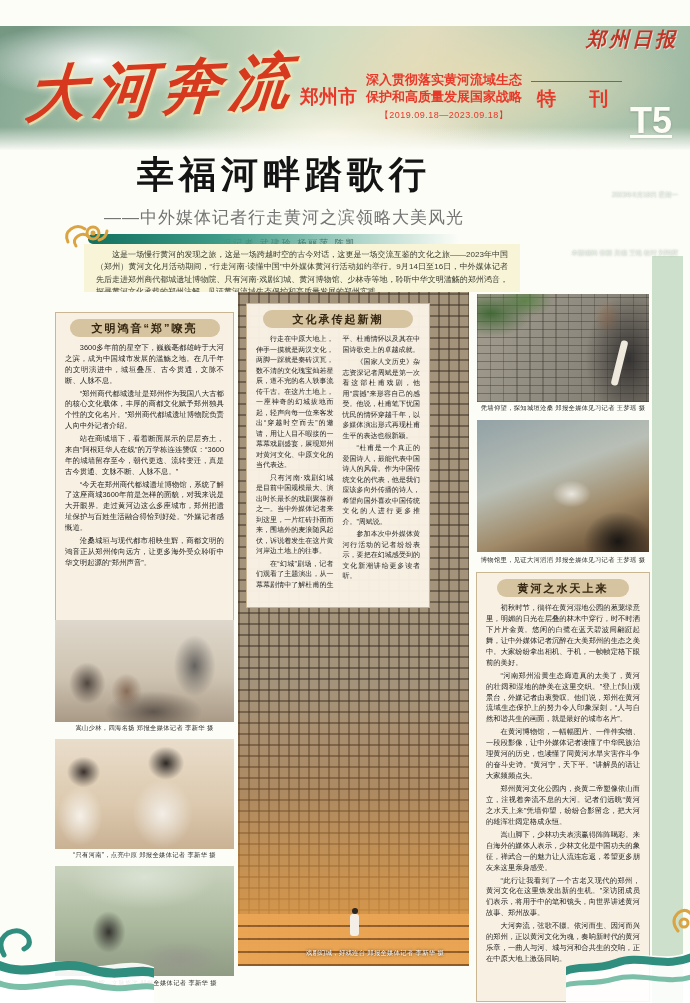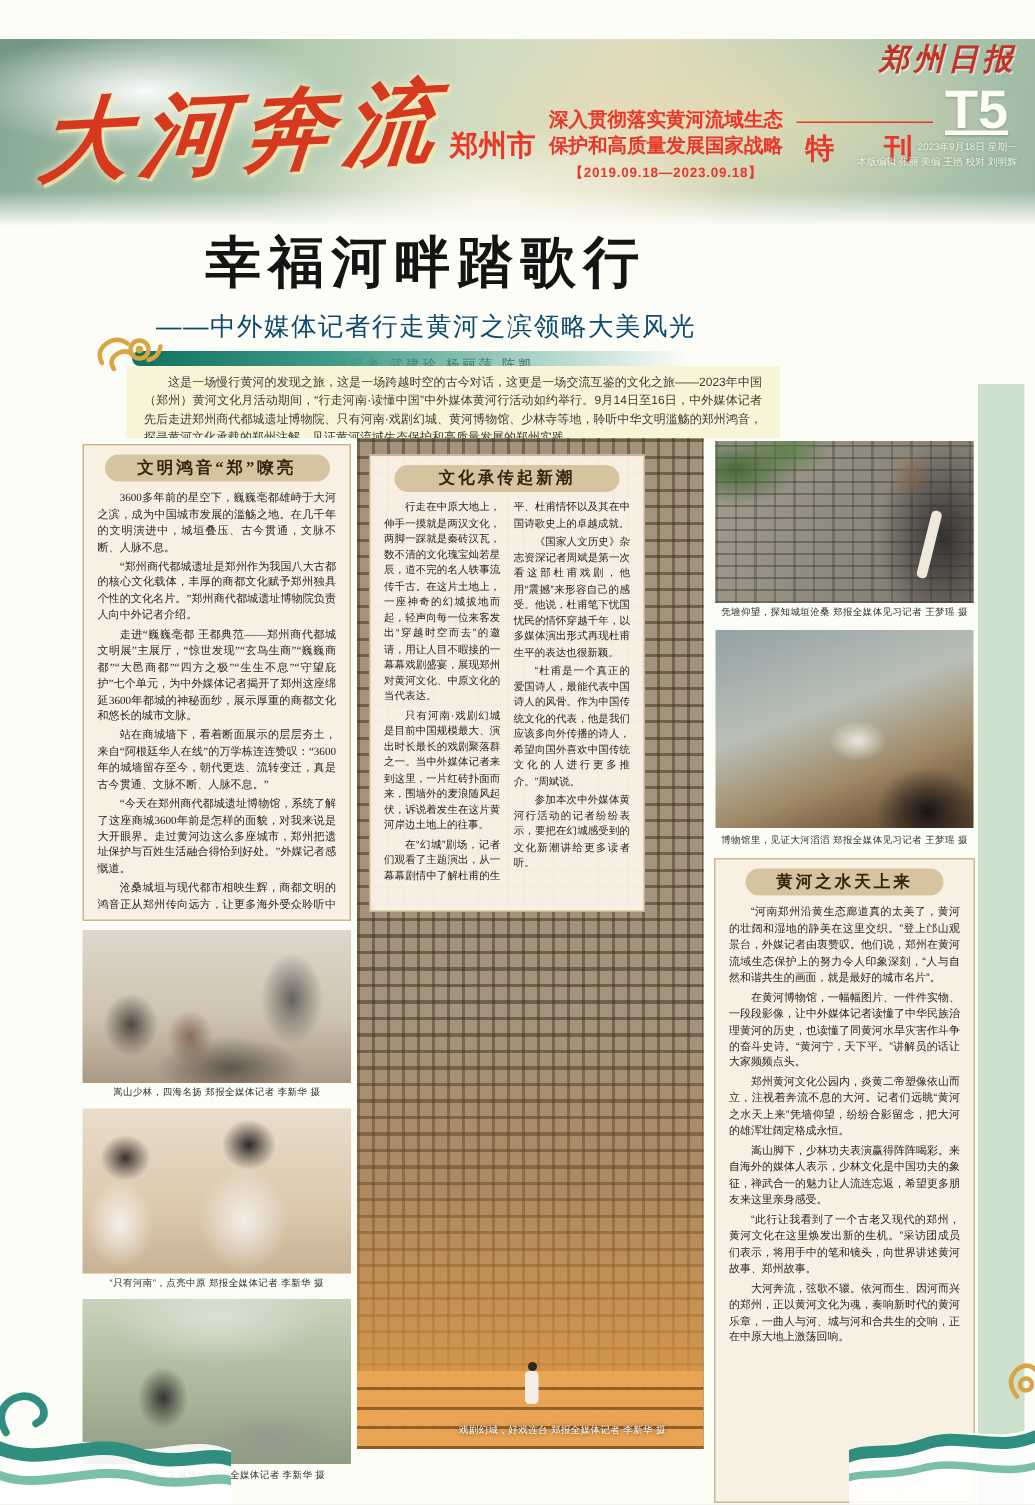--- a/index.html
+++ b/index.html
@@ -19,50 +19,50 @@
   .masthead::after { content:""; position:absolute; left:0; bottom:-1px; width:100%; height:24px;
     background:linear-gradient(to bottom, rgba(253,253,248,0), #fdfdf8); }
   .masthead::before { content:""; position:absolute; left:0; top:-26px; width:100%; height:26px; background:#fdfdf8; }
   .brand { position:absolute; left:26px; top:22px; font-size:60px; font-weight:bold; font-style:italic;
     color:#d6391d; letter-spacing:8px; transform:rotate(-3deg) skewX(-8deg);
     text-shadow:0 0 6px rgba(255,246,204,.95), 2px 2px 0 rgba(255,228,160,.65); white-space:nowrap; }
   .issue-block { position:absolute; left:300px; top:46px; display:flex; align-items:center; gap:9px; color:#e8382a; }
   .issue-city { font-size:19px; font-weight:bold; }
   .issue-mid { display:flex; flex-direction:column; align-items:center; }
   .issue-slogan { font-size:13px; font-weight:bold; line-height:1.3; white-space:nowrap; }
-  .issue-dates { font-size:9px; font-weight:bold; margin-top:3px; letter-spacing:.5px; }
+  .issue-dates { font-size:9px; font-weight:normal; margin-top:3px; letter-spacing:.5px; }
   .issue-tekan { font-size:19px; font-weight:bold; letter-spacing:14px; border-top:1.5px solid #e8382a;
     padding:4px 0 0 6px; white-space:nowrap; }
-  .logo-block { position:absolute; right:12px; top:0px; display:flex; flex-direction:column; align-items:flex-end; }
+  .logo-block { position:absolute; right:12px; top:0px; display:flex; flex-direction:column; align-items:flex-end;gap:48px; }
   .paper-name { font-size:20px; font-weight:bold; font-style:italic; color:#c23426; letter-spacing:3px;
     text-shadow:1px 1px 0 rgba(255,255,255,.5); }
   .page-no { font-size:36px; font-weight:bold; color:#fdfdf6; line-height:1; margin:2px 6px 3px 0;
     text-shadow:0 1px 2px rgba(60,90,75,.35);text-decoration:underline; }
   .mast-small { font-size:6.5px; color:#edf2e8; line-height:1.6; text-align:right; text-shadow:0 0 2px rgba(60,90,75,.5); }
 
   
   .headline-wrap { position:absolute; left:0; top:150px; width:568px; text-align:center; }
   .headline { font-size:37px; font-weight:900; color:#141414; letter-spacing:5px; }
-  .subhead { font-size:17px; color:#0c4a6e; margin-top:6px; letter-spacing:1px; }
+  .subhead { font-size:17px; color:#737373; margin-top:6px; letter-spacing:1px; }
   .byline { font-size:9px; color:#4a4a4a; margin-top:8px; letter-spacing:2px; }
 
   
   .lead-bar { position:absolute; left:88px; top:234px; width:372px; height:10px; border-radius:5px;
     background:linear-gradient(to right,#11705f,#3d9a86 35%, rgba(61,154,134,0)); }
   .lead-box { position:absolute; left:84px; top:244px; width:436px; height:48px; background:#f7f4d8;
     padding:5px 12px; font-size:8px; line-height:1.55; color:#3c3c30; text-align:justify; text-indent:2em; overflow:hidden; }
   .gold-cloud { position:absolute; left:62px; top:216px; }
 
   
   .art-box { position:absolute; background:#f8f1e3; border:1px solid #cbb astero; border:1px solid #cbb693; overflow:hidden; }
   .pill { margin:6px auto 3px; width:150px; height:18px; line-height:18px; border-radius:9px; background:#d6c3a0;
     text-align:center; font-size:11px; font-weight:bold; color:#33250f; letter-spacing:2px; }
   .art-body { padding:3px 9px; text-align:justify; color:#262626; }
   .art-body p { text-indent:2em; margin-bottom:2px; }
-  .left-box  { left:55px;  top:296px; width:179px; height:318px;font-family:Liberation Serif, serif; }
+  .left-box  { left:55px;  top:312px; width:179px; height:318px; }
   .left-box .art-body { font-size:7.4px; line-height:1.47; height:282px; overflow:hidden; }
   .mid-box { left:246px; top:303px; width:184px; height:305px; background:rgba(249,242,229,.97);
     border:1px solid #c9b astero; border:1px solid #c9b592; position:absolute; overflow:hidden; z-index:3; }
   .mid-box .art-body { font-size:7px; line-height:1.5; column-count:2; column-gap:9px; height:272px; overflow:hidden; }
   .right-box { left:476px; top:572px; width:174px; height:430px; z-index:2; }
   .right-box .art-body { font-size:7.3px; line-height:1.5; height:392px; overflow:hidden; }
   .right-box .pill { width:132px; }
 
   
   .photo { position:absolute; overflow:hidden; z-index:1; }
@@ -167,21 +167,20 @@
     </g>
     <circle cx="31" cy="17" r="2.5" fill="#d9a441"></circle>
   </svg>
   <div class="lead-box">这是一场慢行黄河的发现之旅，这是一场跨越时空的古今对话，这更是一场交流互鉴的文化之旅——2023年中国（郑州）黄河文化月活动期间，“行走河南·读懂中国”中外媒体黄河行活动如约举行。9月14日至16日，中外媒体记者先后走进郑州商代都城遗址博物院、只有河南·戏剧幻城、黄河博物馆、少林寺等地，聆听中华文明滥觞的郑州鸿音，探寻黄河文化承载的郑州注解，见证黄河流域生态保护和高质量发展的郑州实践。</div>
 
   <div class="art-box left-box">
     <div class="pill">文明鸿音“郑”嘹亮</div>
     <div class="art-body">
       <p>3600多年前的星空下，巍巍亳都雄峙于大河之滨，成为中国城市发展的滥觞之地。在几千年的文明演进中，城垣叠压、古今贯通，文脉不断、人脉不息。</p>
       <p>“郑州商代都城遗址是郑州作为我国八大古都的核心文化载体，丰厚的商都文化赋予郑州独具个性的文化名片。”郑州商代都城遗址博物院负责人向中外记者介绍。</p>
-      <p>走进“巍巍亳都 王都典范——郑州商代都城文明展”主展厅，“惊世发现”“玄鸟生商”“巍巍商都”“大邑商都”“四方之极”“生生不息”“守望庇护”七个单元，为中外媒体记者揭开了郑州这座绵延3600年都城的神秘面纱，展示厚重的商都文化和悠长的城市文脉。</p>
       <p>站在商城墙下，看着断面展示的层层夯土，来自“阿根廷华人在线”的万学栋连连赞叹：“3600年的城墙留存至今，朝代更迭、流转变迁，真是古今贯通、文脉不断、人脉不息。”</p>
       <p>“今天在郑州商代都城遗址博物馆，系统了解了这座商城3600年前是怎样的面貌，对我来说是大开眼界。走过黄河边这么多座城市，郑州把遗址保护与百姓生活融合得恰到好处。”外媒记者感慨道。</p>
       <p>沧桑城垣与现代都市相映生辉，商都文明的鸿音正从郑州传向远方，让更多海外受众聆听中华文明起源的“郑州声音”。</p>
     </div>
   </div>
 
   <div class="photo ph-shaolin"></div>
   <div class="cap" style="left:55px; top:724px; width:179px;">嵩山少林，四海名扬 郑报全媒体记者 李新华 摄</div>
   <div class="photo ph-onlyhenan"></div>
   <div class="cap" style="left:55px; top:851px; width:179px;">“只有河南”，点亮中原 郑报全媒体记者 李新华 摄</div>
@@ -205,20 +204,21 @@
   </div>
 
   <div class="photo ph-wall"></div>
   <div class="cap" style="left:477px; top:404px; width:172px;">凭墙仰望，探知城垣沧桑 郑报全媒体见习记者 王梦瑶 摄</div>
   <div class="photo ph-panorama"></div>
   <div class="cap" style="left:477px; top:556px; width:172px;">博物馆里，见证大河滔滔 郑报全媒体见习记者 王梦瑶 摄</div>
 
   <div class="art-box right-box">
     <div class="pill">黄河之水天上来</div>
     <div class="art-body">
+      <p>初秋时节，徜徉在黄河湿地公园的葱茏绿意里，明媚的日光在层叠的林木中穿行，时不时洒下片片金黄。悠闲的白鹭在蓝天碧波间翩跹起舞，让中外媒体记者沉醉在大美郑州的生态之美中。大家纷纷拿出相机、手机，一帧帧定格下眼前的美好。</p>
       <p>“河南郑州沿黄生态廊道真的太美了，黄河的壮阔和湿地的静美在这里交织。”登上邙山观景台，外媒记者由衷赞叹。他们说，郑州在黄河流域生态保护上的努力令人印象深刻，“人与自然和谐共生的画面，就是最好的城市名片”。</p>
       <p>在黄河博物馆，一幅幅图片、一件件实物、一段段影像，让中外媒体记者读懂了中华民族治理黄河的历史，也读懂了同黄河水旱灾害作斗争的奋斗史诗。“黄河宁，天下平。”讲解员的话让大家频频点头。</p>
       <p>郑州黄河文化公园内，炎黄二帝塑像依山而立，注视着奔流不息的大河。记者们远眺“黄河之水天上来”凭墙仰望，纷纷合影留念，把大河的雄浑壮阔定格成永恒。</p>
       <p>嵩山脚下，少林功夫表演赢得阵阵喝彩。来自海外的媒体人表示，少林文化是中国功夫的象征，禅武合一的魅力让人流连忘返，希望更多朋友来这里亲身感受。</p>
       <p>“此行让我看到了一个古老又现代的郑州，黄河文化在这里焕发出新的生机。”采访团成员们表示，将用手中的笔和镜头，向世界讲述黄河故事、郑州故事。</p>
       <p>大河奔流，弦歌不辍。依河而生、因河而兴的郑州，正以黄河文化为魂，奏响新时代的黄河乐章，一曲人与河、城与河和合共生的交响，正在中原大地上激荡回响。</p>
     </div>
   </div>
 
   <svg class="deco" style="left:-6px; bottom:-6px;" width="160" height="150" viewBox="0 0 160 150">

